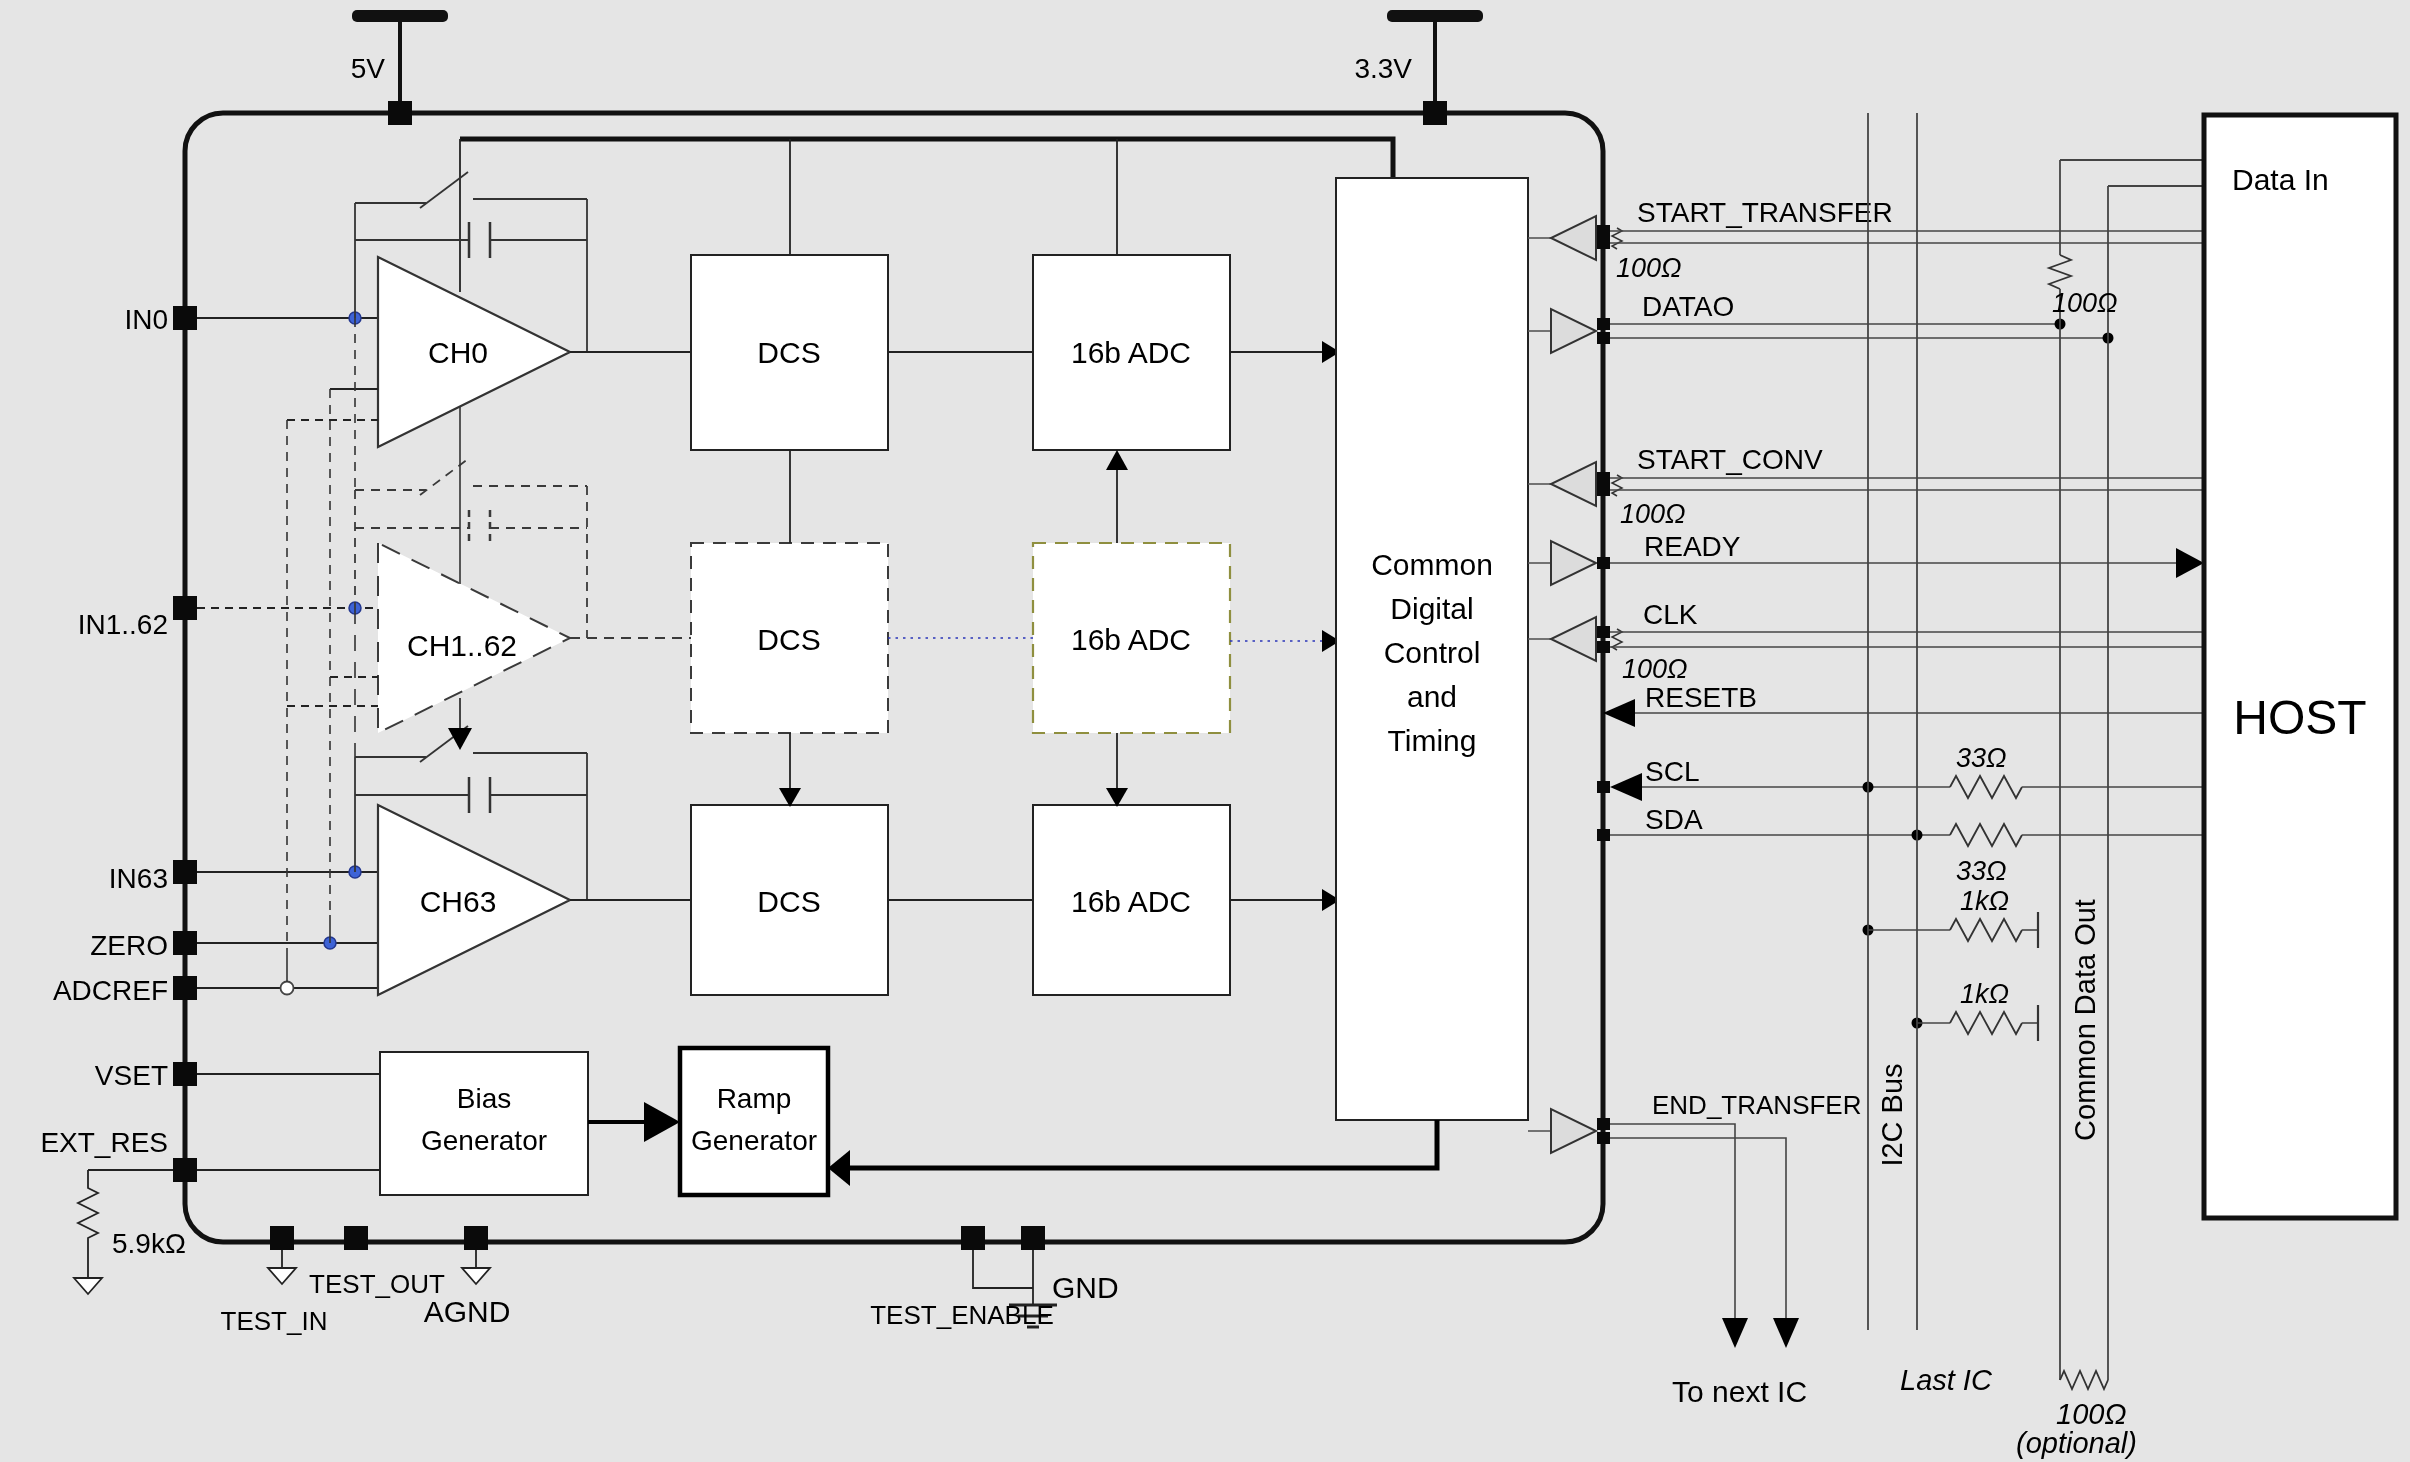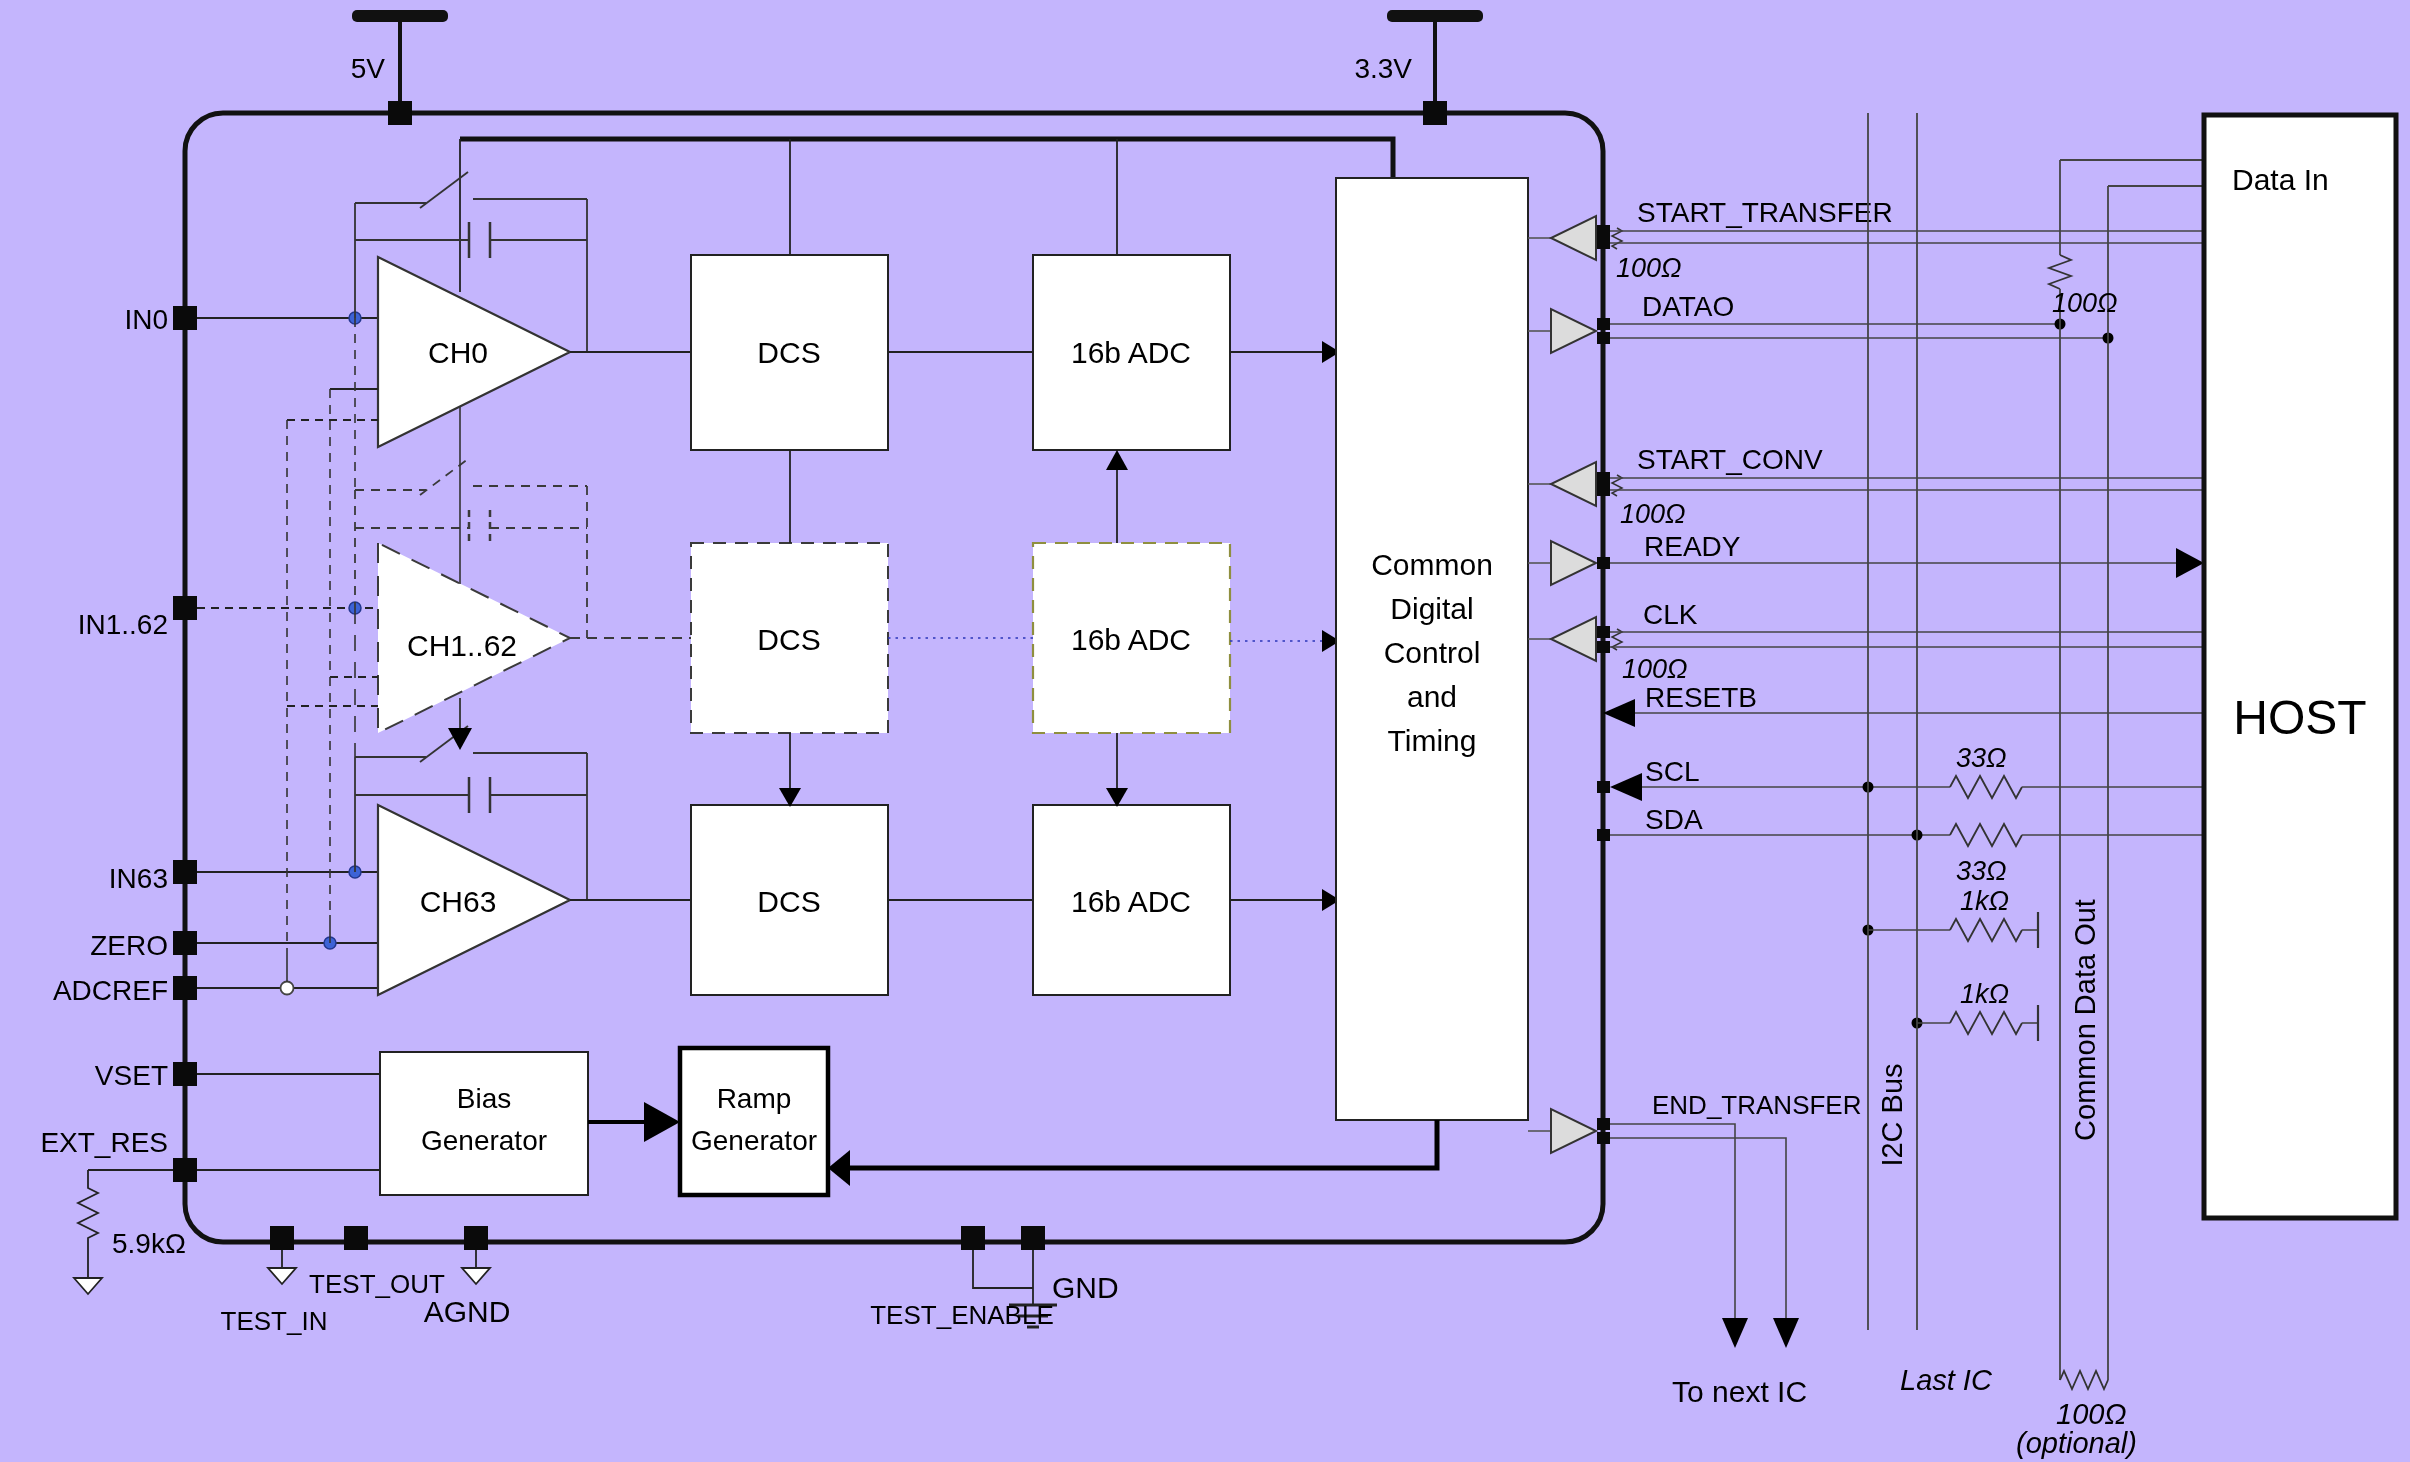--- a/index.html
+++ b/index.html
@@ -1,16 +1,16 @@
 <!DOCTYPE html>
 <html><head>
 <meta charset="utf-8">
 <style>
   html,body{margin:0;padding:0;background:#ffffff;}
-  .stage{width:2410px;height:1462px;position:relative;background:#c4b5fd;
+  .stage{width:2410px;height:1462px;position:relative;background:#e5e5e5;
          font-family:"Liberation Sans", sans-serif;}
   svg{display:block}
   text{fill:#000;font-family:"Liberation Sans", sans-serif;}
   .it{font-style:italic;}
   .lbl{font-size:28px;}
   .sig{font-size:28px;}
   .ohm{font-size:27px;font-style:italic;}
   .blk{font-size:30px;}
   .big{font-size:48px;}
 </style>

